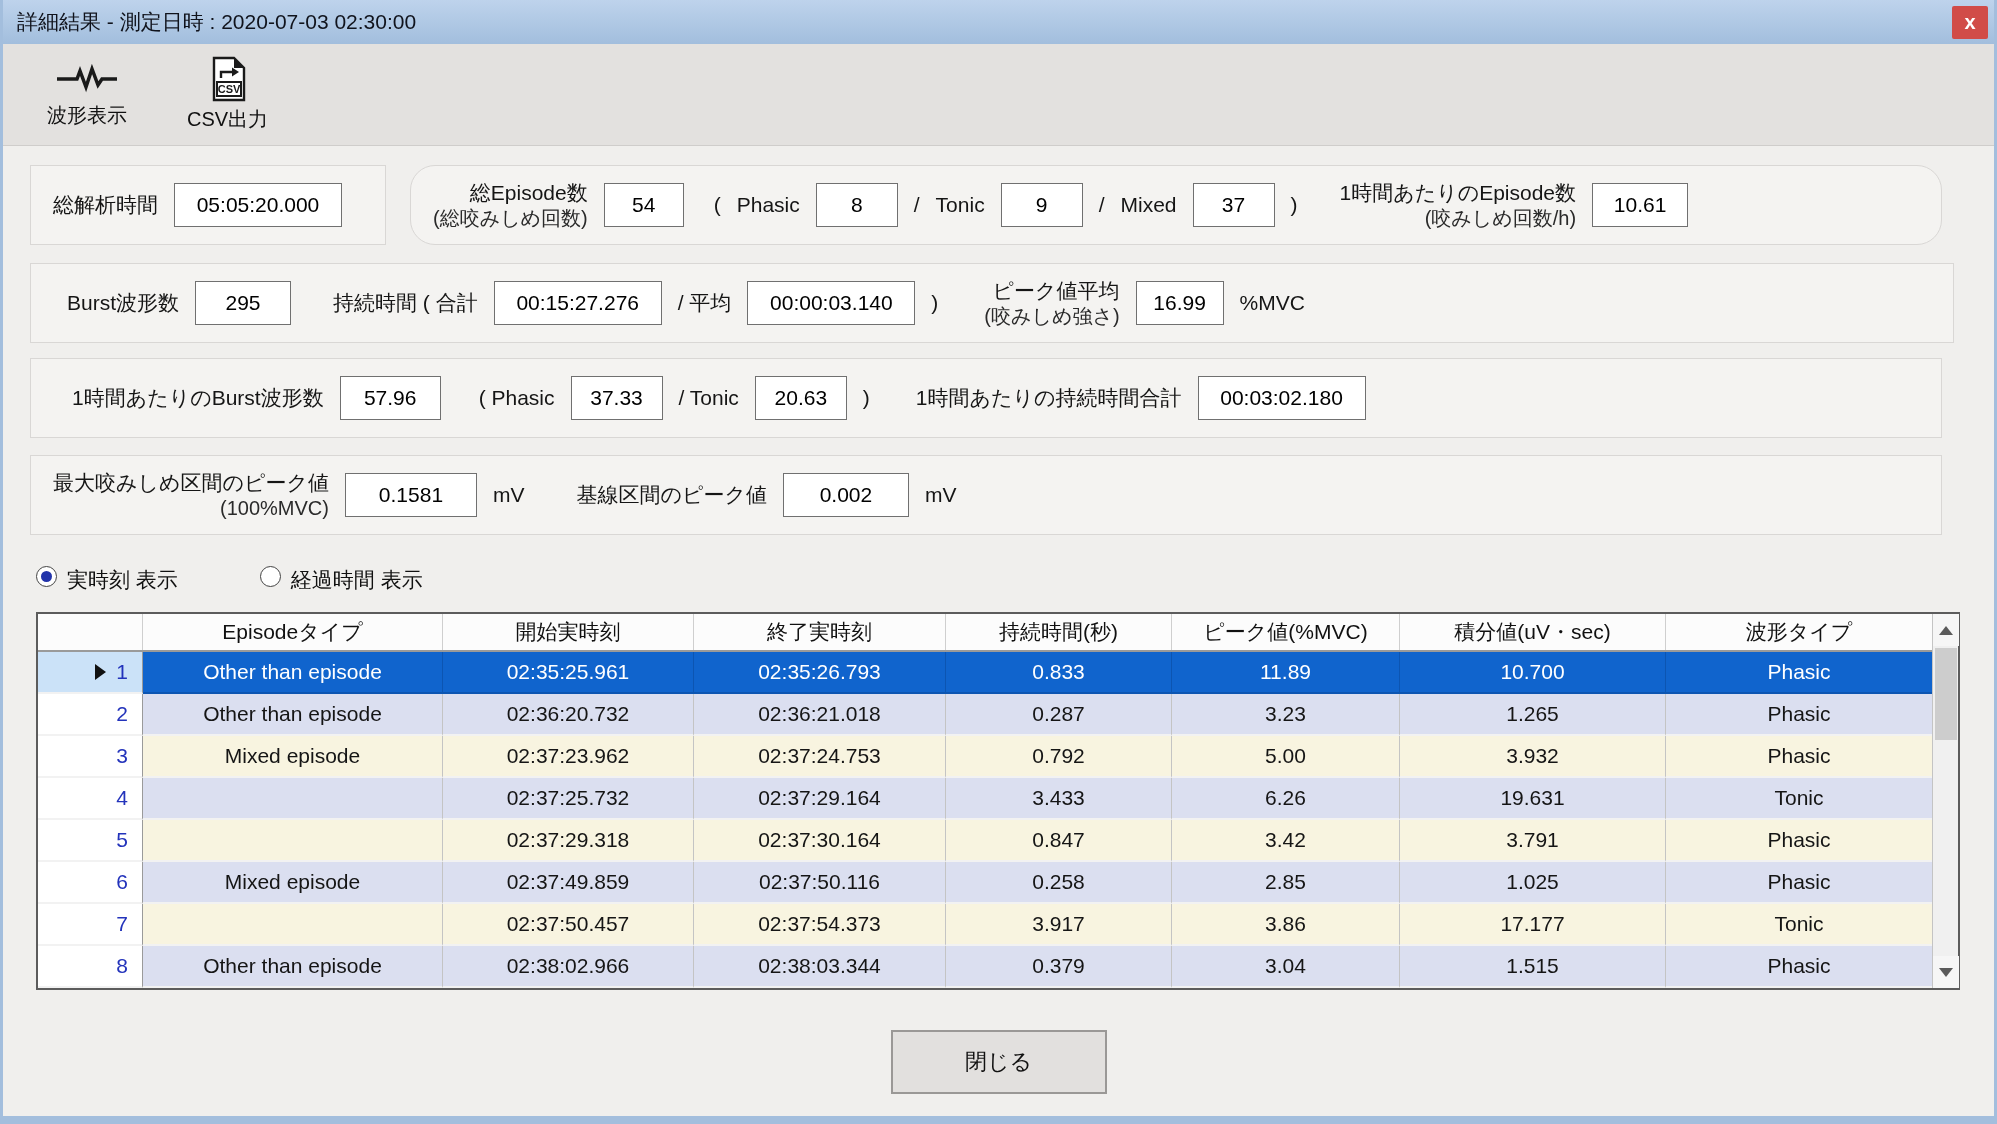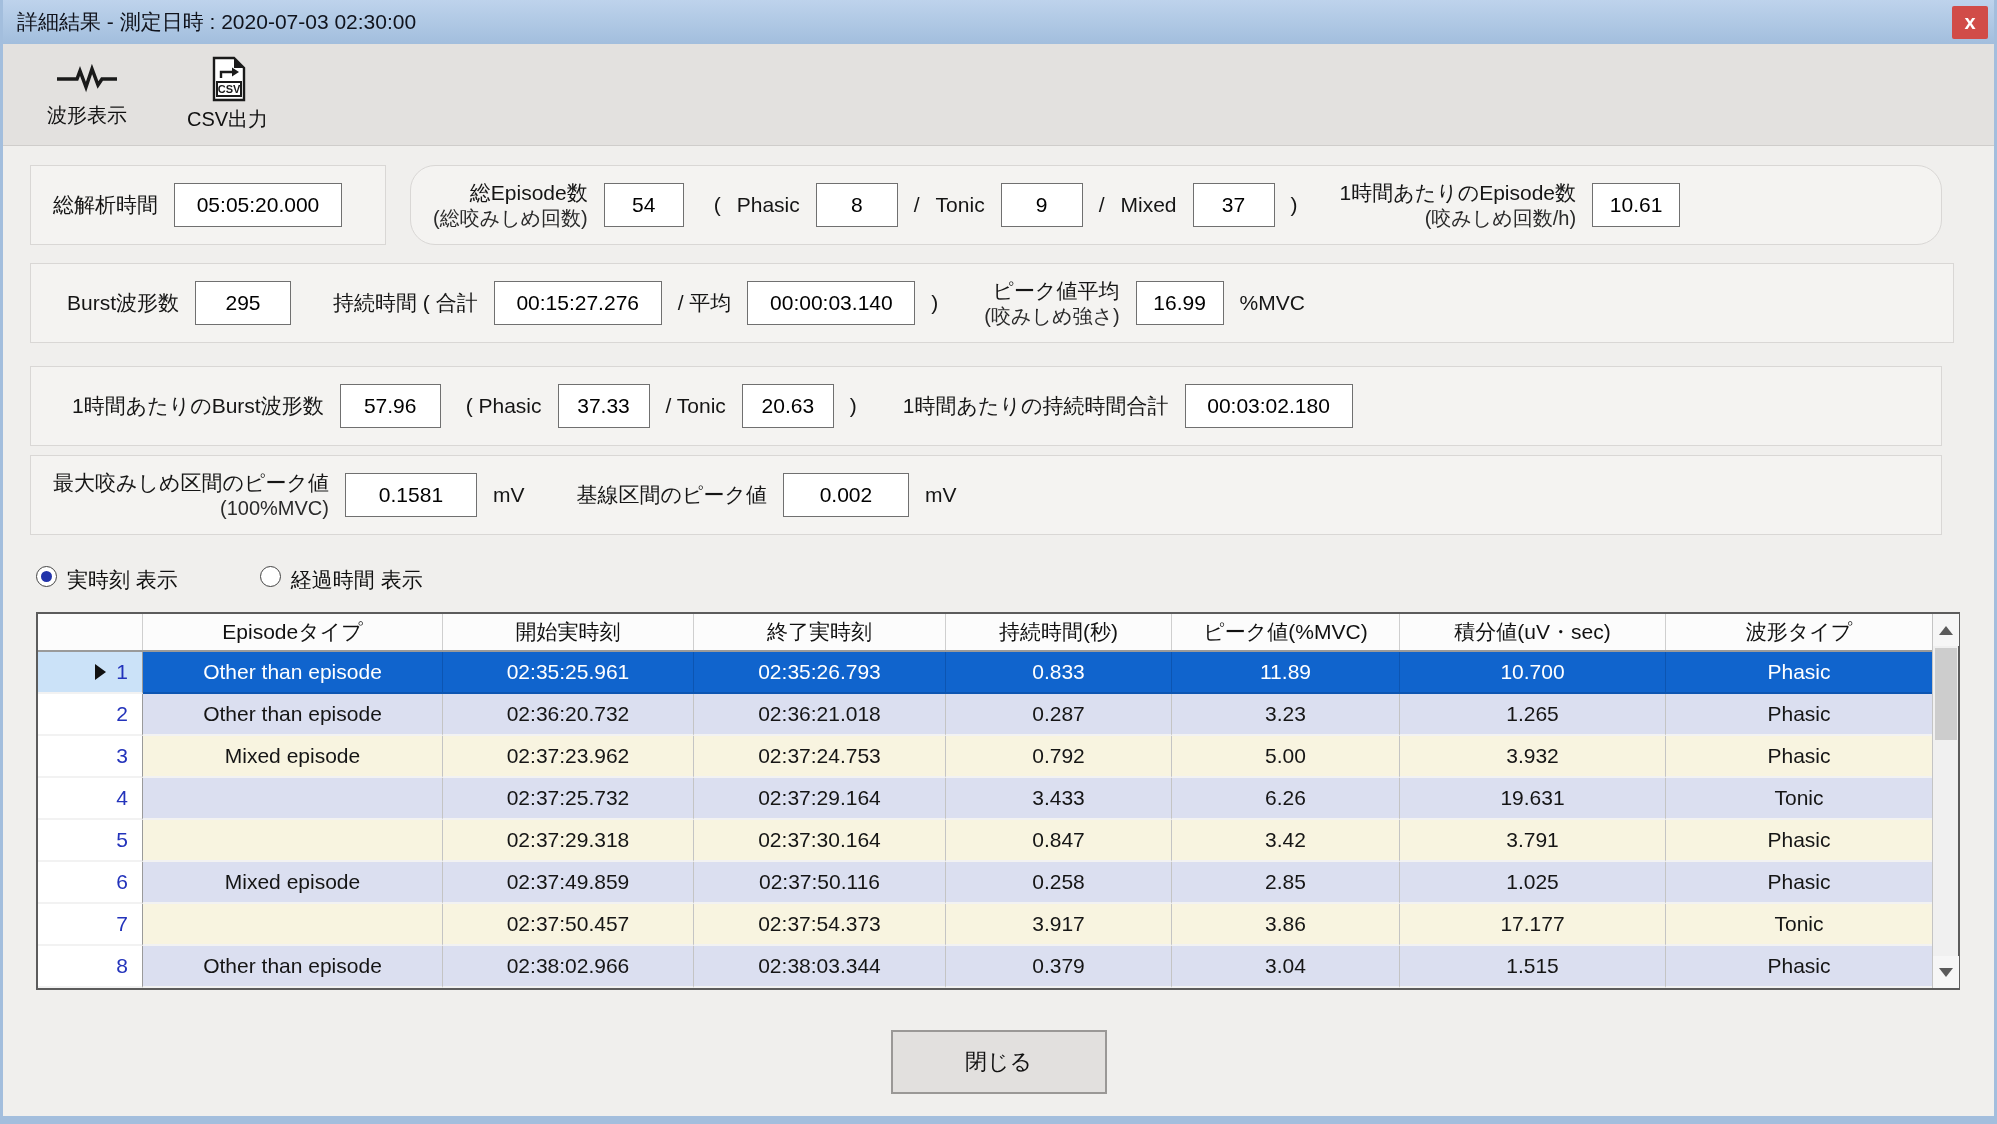--- a/index.html
+++ b/index.html
@@ -31,21 +31,21 @@
   .lbl2 .l1 { font-size:21px; color:#151515; display:block; }
   .lbl2 .l2 { font-size:20px; color:#2a2a2a; display:block; }
   .vbox { height:44px; background:#fff; border:1px solid #707070; display:flex; align-items:center;
     justify-content:center; font-size:21px; color:#000; }
 
   .gb-row1 { position:absolute; top:19px; left:27px; right:52px; height:80px; display:flex; gap:24px; }
   .gb-row1 .groupbox { position:relative; }
   .gb-analysis { width:356px; flex:none; }
   .gb-episode { flex:1;border-radius:25px; }
   .gb-burst  { top:117px; left:27px; right:40px;padding-left:36px; }
-  .gb-bhour  { top:220px; left:27px; right:52px;padding-left:41px; }
+  .gb-bhour  { top:212px; left:27px; right:52px;padding-left:41px; }
   .gb-peaks  { top:309px; left:27px; right:52px; }
 
   
   .radios { position:absolute; top:420px; left:33px; display:flex; gap:82px; }
   .radio { display:flex; align-items:flex-start; gap:10px; cursor:pointer; }
   .radio .circle { width:21px; height:21px; border-radius:50%; border:1px solid #444; background:#fff;
     display:flex; align-items:center; justify-content:center; }
   .radio.checked .circle::after { content:""; width:11px; height:11px; border-radius:50%; background:#2233aa; }
   .radio span.rlabel { font-size:21px; color:#111; }
 
@@ -139,21 +139,21 @@
         <span class="lbl">Tonic</span>
         <div class="vbox" style="width:82px">9</div>
         <span class="lbl">/</span>
         <span class="lbl">Mixed</span>
         <div class="vbox" style="width:82px">37</div>
         <span class="lbl">)</span>
         <div class="lbl2" style="margin-left:26px">
           <span class="l1">1時間あたりのEpisode数</span>
           <span class="l2">(咬みしめ回数/h)</span>
         </div>
-        <div class="vbox" style="width:88px">10.61</div>
+        <div class="vbox" style="width:96px">10.61</div>
       </div>
     </div>
 
     <div class="groupbox gb-burst">
       <span class="lbl">Burst波形数</span>
       <div class="vbox" style="width:96px">295</div>
       <span class="lbl" style="margin-left:26px">持続時間 ( 合計</span>
       <div class="vbox" style="width:168px">00:15:27.276</div>
       <span class="lbl">/ 平均</span>
       <div class="vbox" style="width:168px">00:00:03.140</div>
@@ -162,21 +162,21 @@
         <span class="l1">ピーク値平均</span>
         <span class="l2">(咬みしめ強さ)</span>
       </div>
       <div class="vbox" style="width:88px">16.99</div>
       <span class="lbl">%MVC</span>
     </div>
 
     <div class="groupbox gb-bhour">
       <span class="lbl">1時間あたりのBurst波形数</span>
       <div class="vbox" style="width:101px">57.96</div>
-      <span class="lbl" style="margin-left:9px">( Phasic</span>
+      <span class="lbl" style="margin-left:22px">( Phasic</span>
       <div class="vbox" style="width:92px">37.33</div>
       <span class="lbl">/ Tonic</span>
       <div class="vbox" style="width:92px">20.63</div>
       <span class="lbl">)</span>
       <span class="lbl" style="margin-left:30px">1時間あたりの持続時間合計</span>
       <div class="vbox" style="width:168px">00:03:02.180</div>
     </div>
 
     <div class="groupbox gb-peaks">
       <div class="lbl2">

